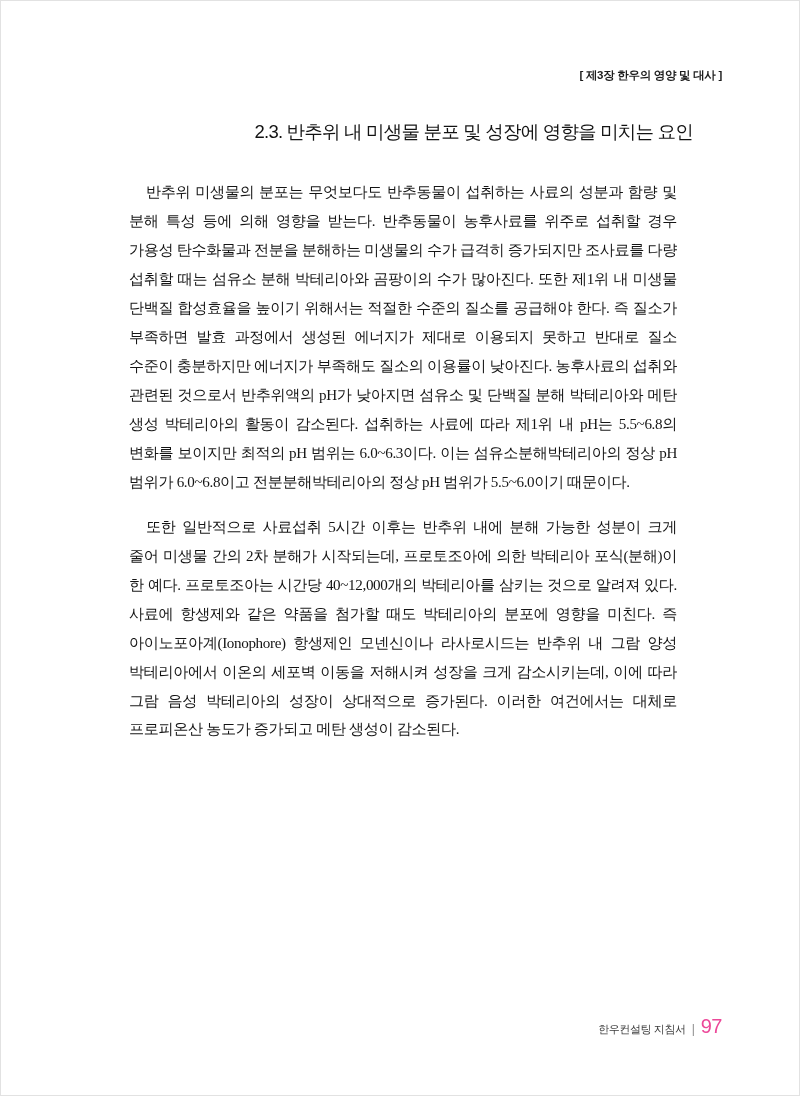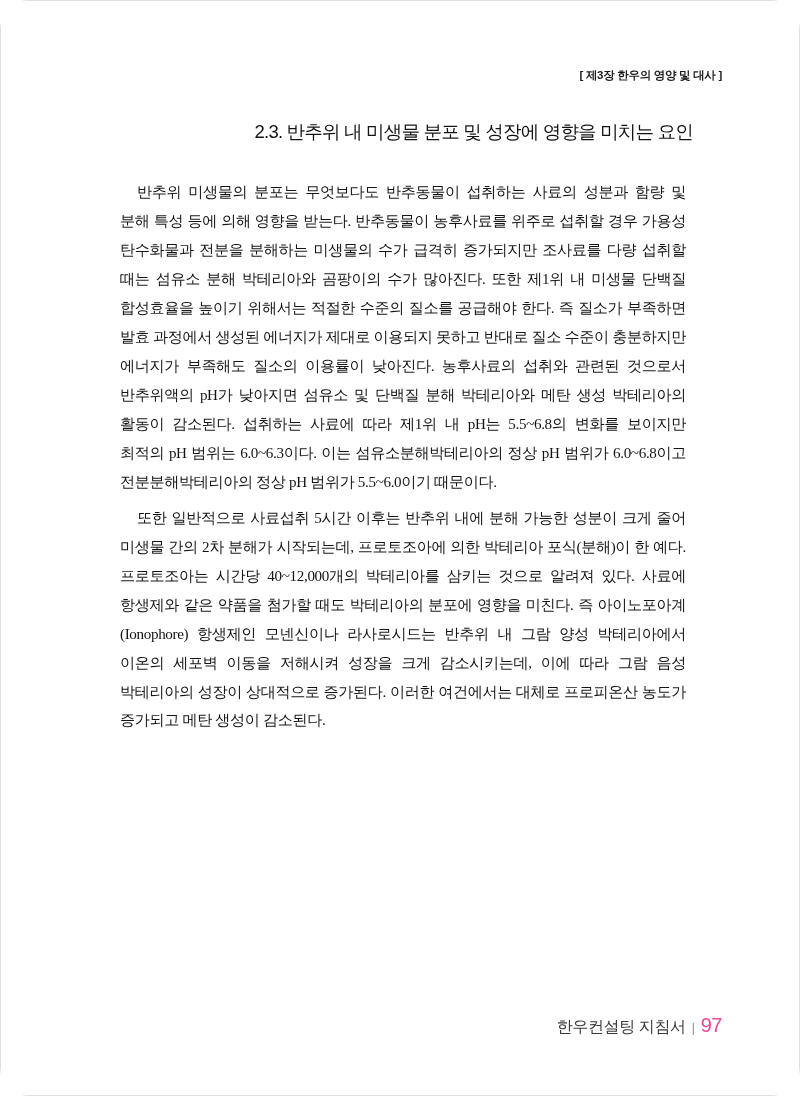--- a/index.html
+++ b/index.html
@@ -11,21 +11,20 @@
     font-family: "Liberation Serif", "DejaVu Serif", serif;
     color: #1a1a1a;
   }
   .page {
     position: relative;
     width: 800px;
     height: 1096px;
     background: #ffffff;
     box-sizing: border-box;
     overflow: hidden;
-    border-radius: 29px;
   }
   .page-border {
     position: absolute;
     left: 0; top: 0;
     width: 800px;
     height: 1096px;
     border: 1px solid #e2e2e2;
     box-sizing: border-box;
     pointer-events: none;
   }
@@ -50,41 +49,41 @@
     margin: 0 0 34px 0;
     font-family: "Liberation Sans", "DejaVu Sans", sans-serif;
     font-size: 18.5px;
     font-weight: normal;
     letter-spacing: -0.8px;
     color: #121212;
     line-height: 1.3;
     text-align: right;
   }
   p.body-par {
-    margin: 7px;
+    margin: 16px;
     font-size: 15.1px;
     line-height: 1.92;
     text-align: justify;
     text-justify: inter-ideograph;
     letter-spacing: -0.35px;
     text-indent: 17px;
     color: #141414;
     word-break: keep-all;
   }
   .footer {
     position: absolute;
     right: 78px;
     bottom: 58px;
     display: flex;
     align-items: baseline;
     gap: 6px;
   }
   .footer-label {
     font-family: "Liberation Sans", "DejaVu Sans", sans-serif;
-    font-size: 16px;
+    font-size: 11px;
     letter-spacing: -0.4px;
     color: #3a3a3a;
   }
   .footer-sep {
     font-family: "Liberation Sans", "DejaVu Sans", sans-serif;
     font-size: 12px;
     color: #8a8a8a;
   }
   .footer-page {
     font-family: "Liberation Sans", "DejaVu Sans", sans-serif;

